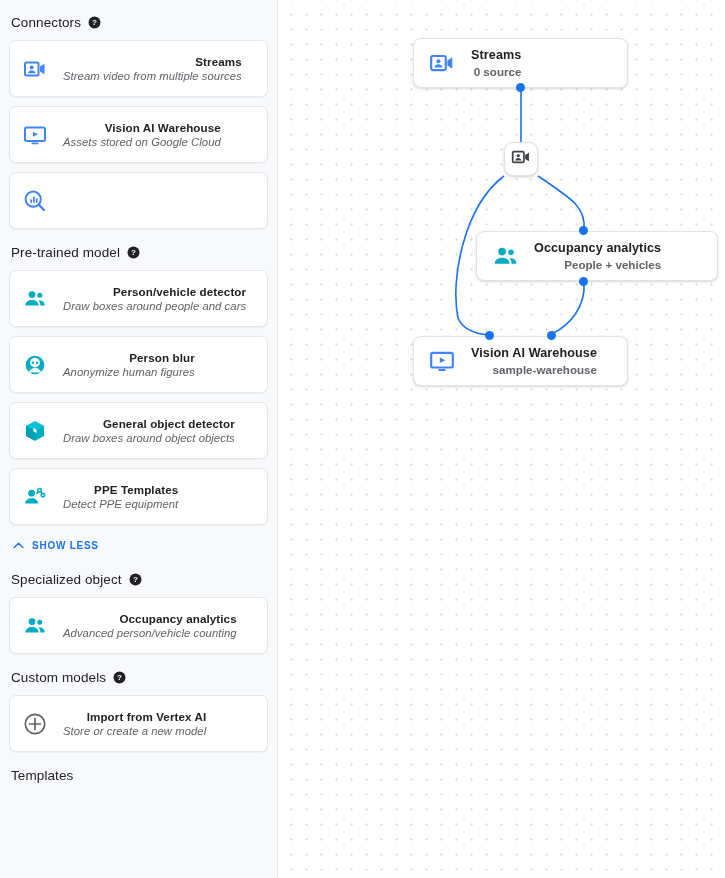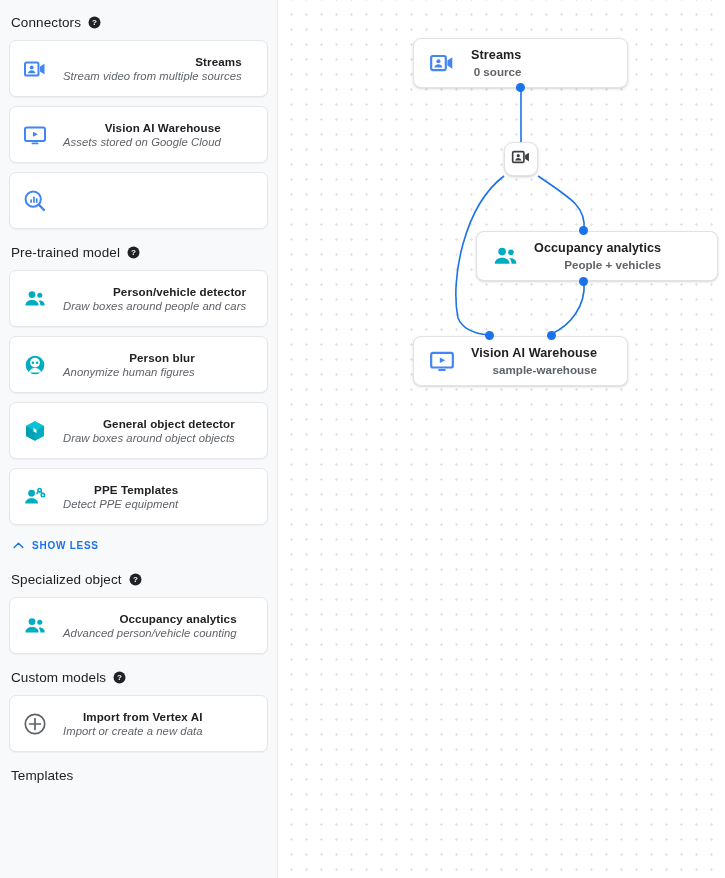--- a/index.html
+++ b/index.html
@@ -293,21 +293,21 @@
 
     <div class="card">
       <span class="card-icon">
         <svg width="24" height="24" viewBox="0 0 24 24">
           <circle cx="12" cy="12" r="9.7" fill="none" stroke="#5f6368" stroke-width="1.7"></circle>
           <path d="M12 6.6v10.8M6.6 12h10.8" stroke="#5f6368" stroke-width="1.7" stroke-linecap="round"></path>
         </svg>
       </span>
       <span class="card-text">
         <span class="card-title">Import from Vertex AI</span>
-        <span class="card-sub">Import or create a new data</span>
+        <span class="card-sub">Store or create a new model</span>
       </span>
     </div>
 
     <div class="section-head">
       <span class="section-title">Templates</span>
     </div>
 
 
   </div>
 

